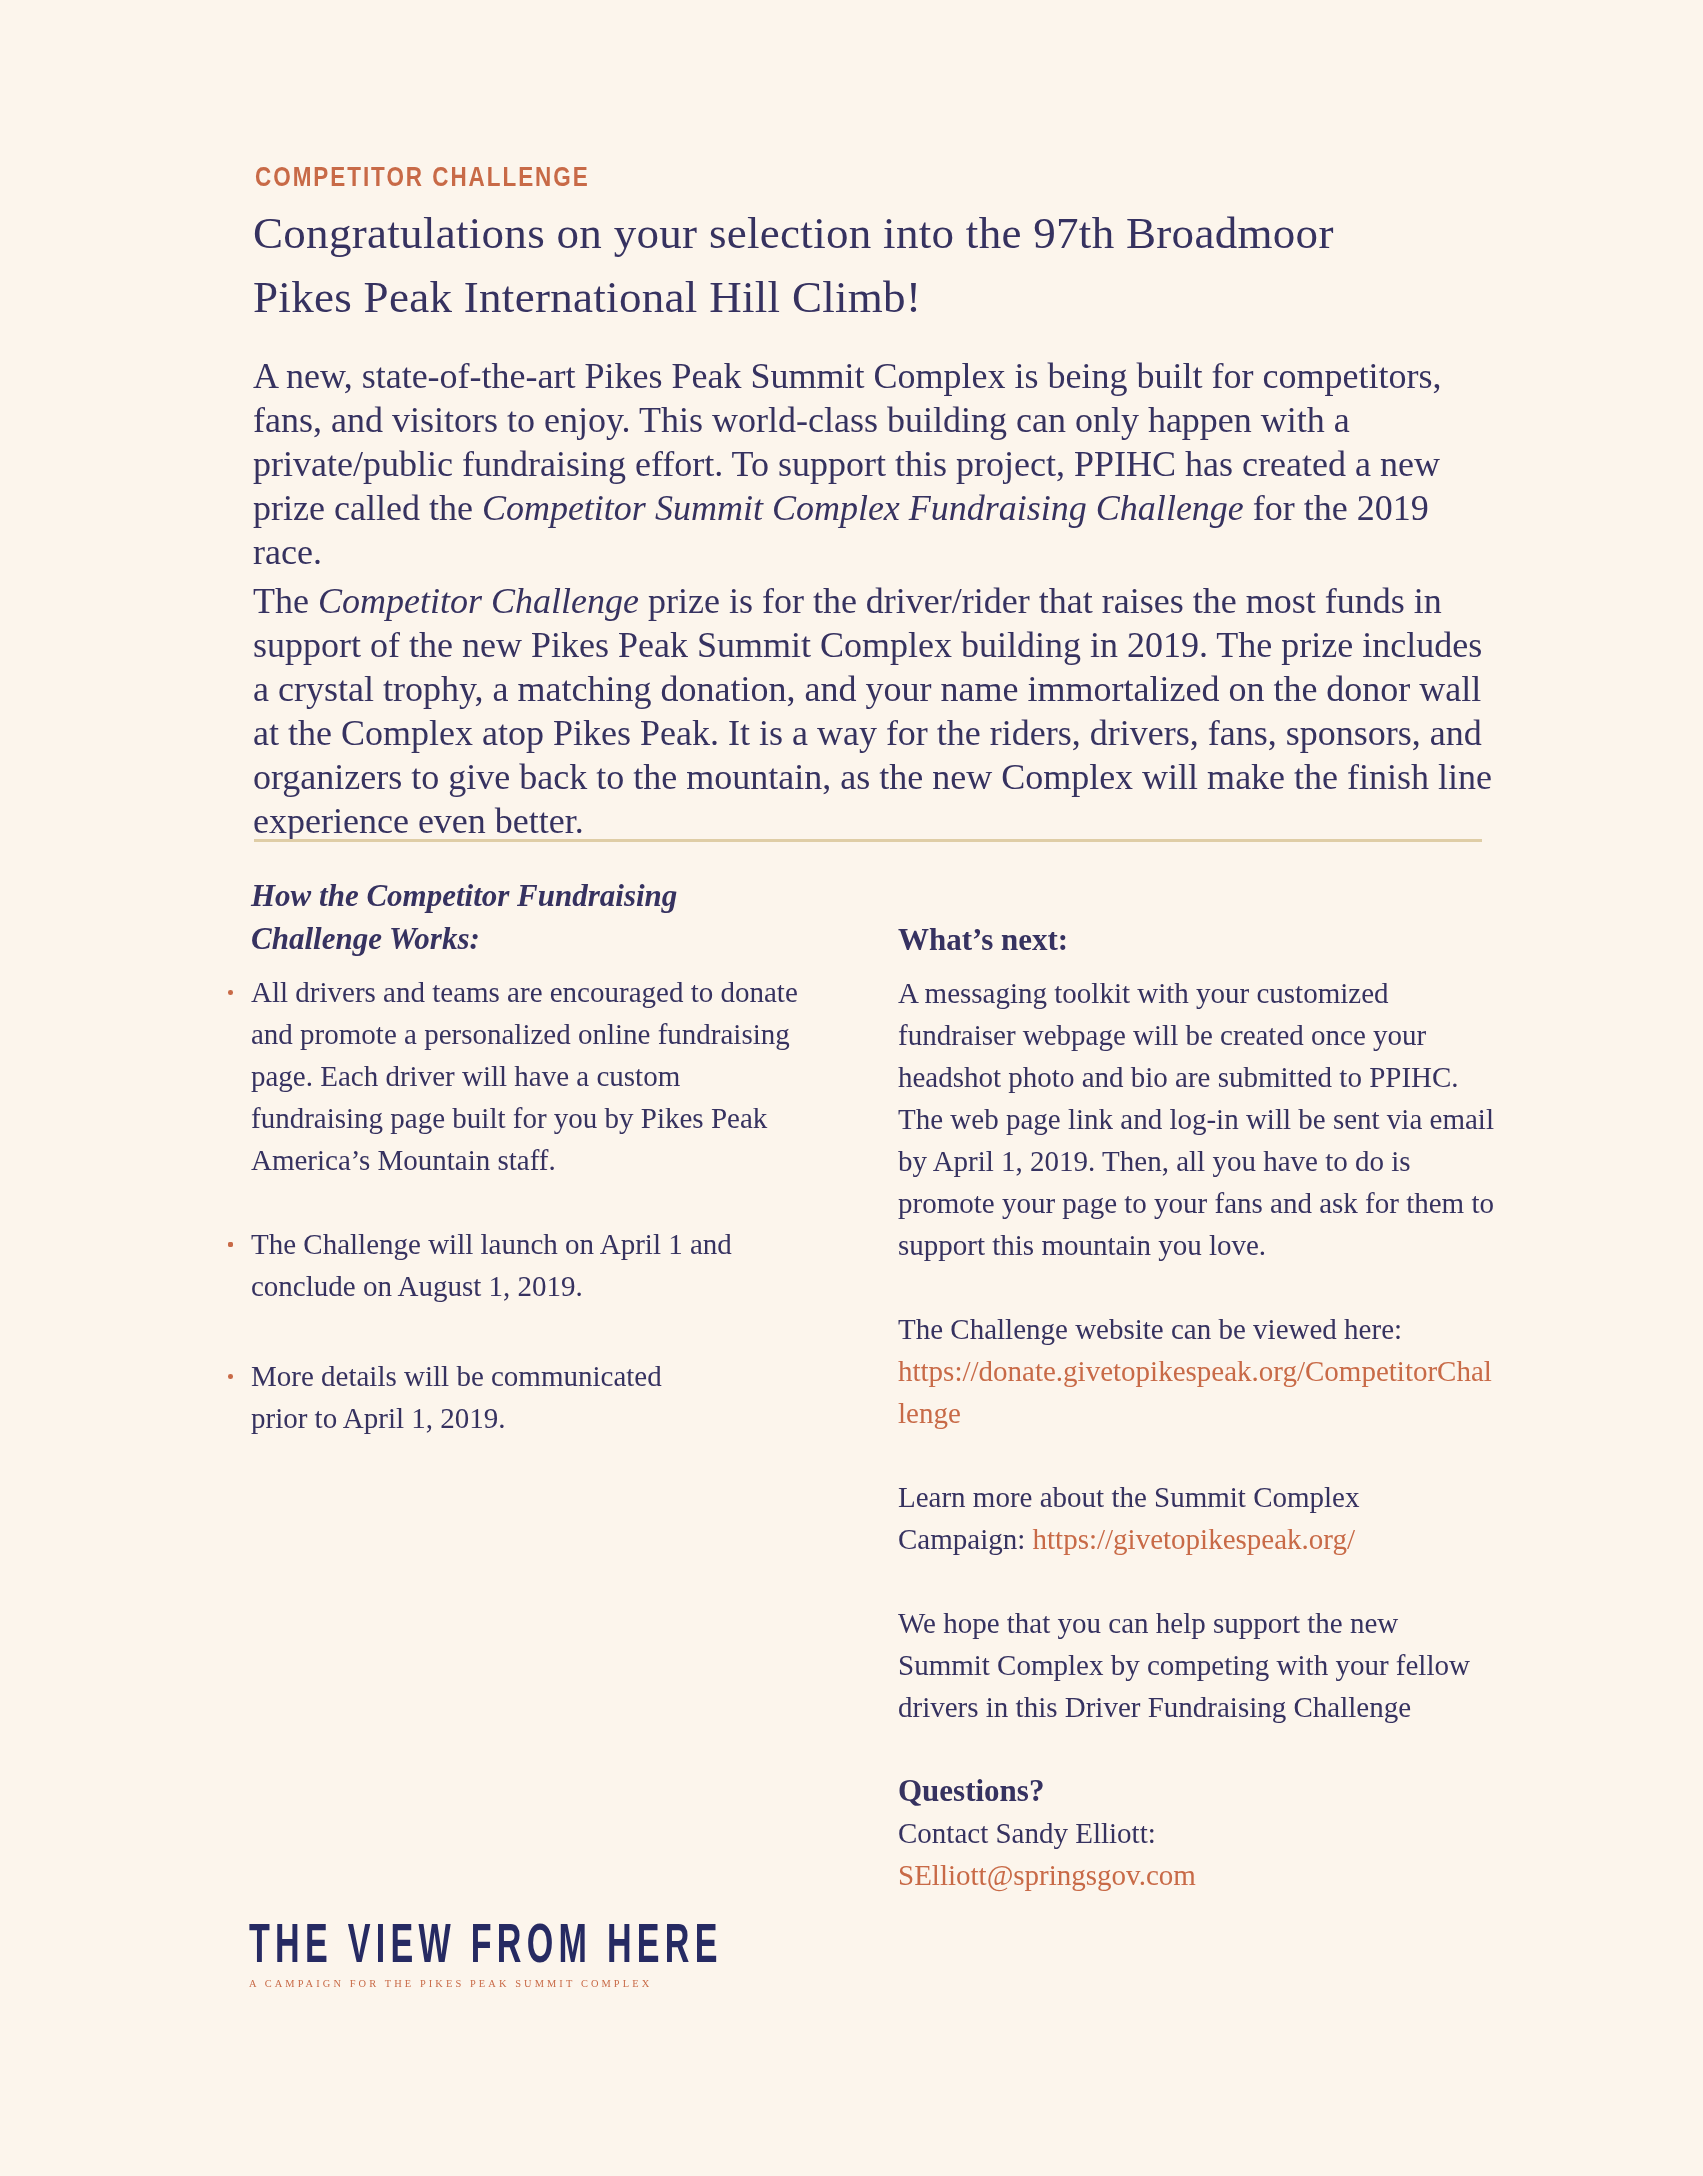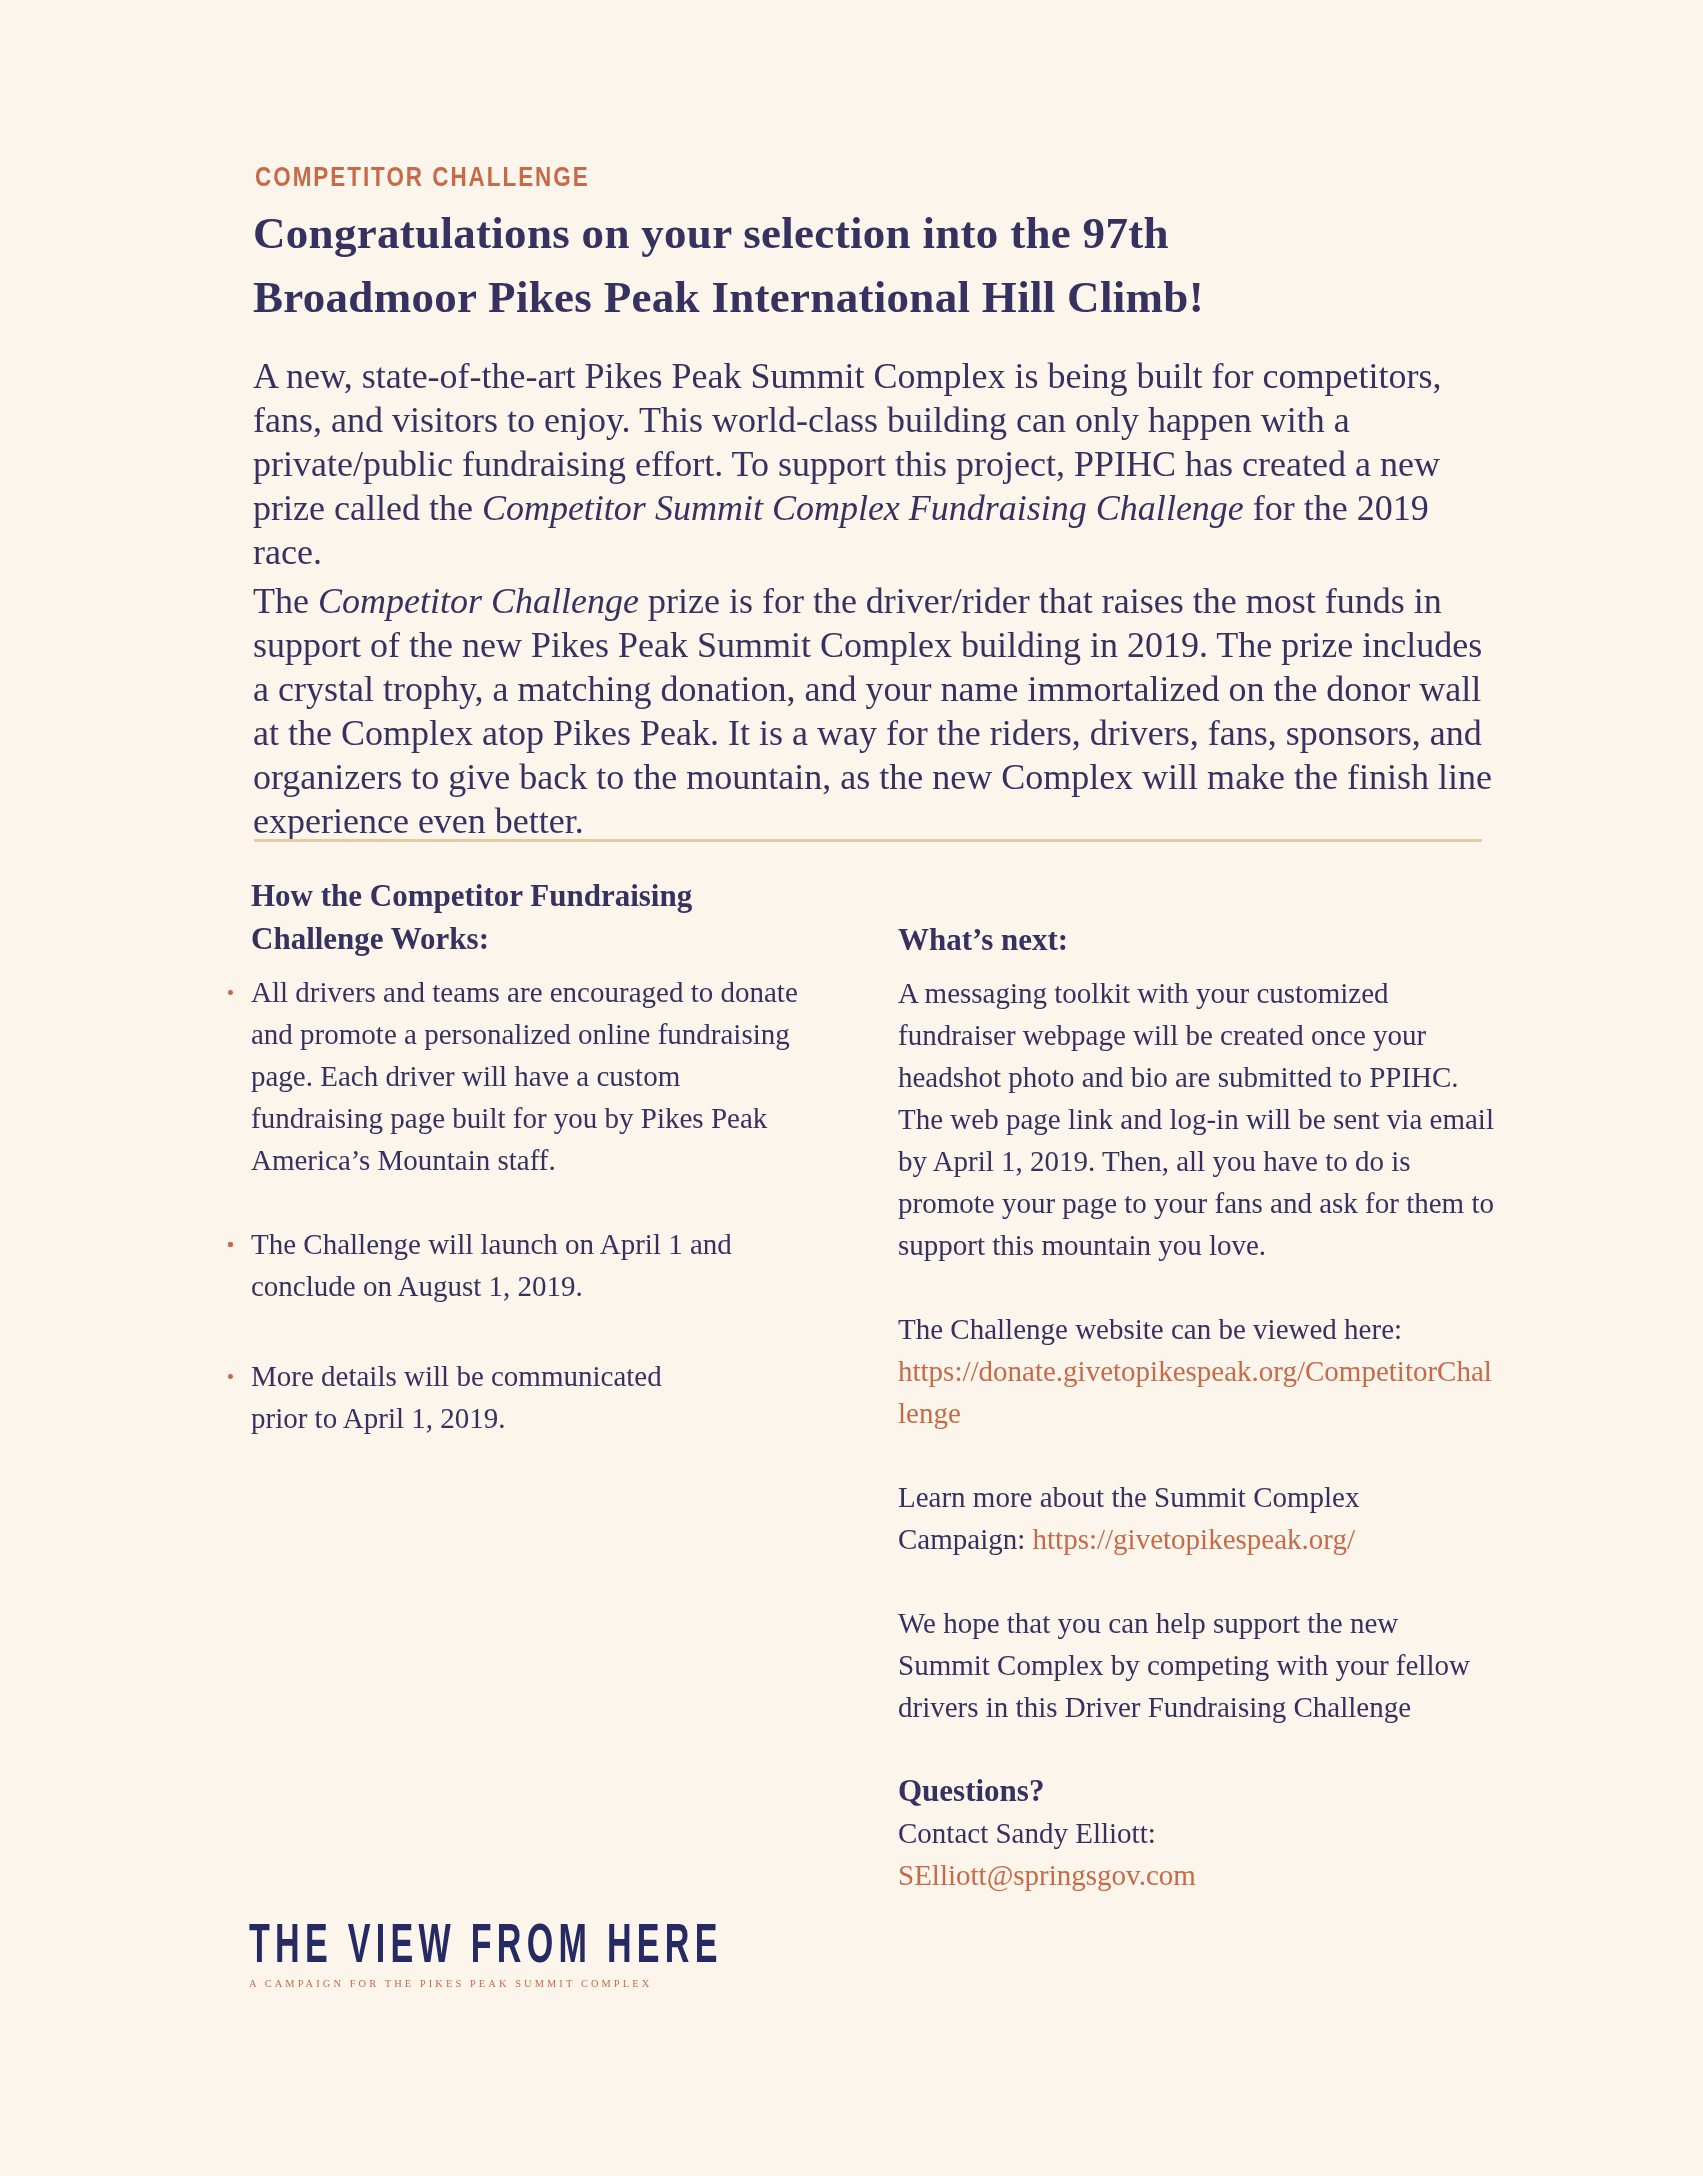--- a/index.html
+++ b/index.html
@@ -13,21 +13,21 @@
   }
   .page { position: absolute; left: 16px; top: 0; width: 1703px; height: 2017px; }
   .eyebrow {
     position: absolute; left: 239px; top: 161px;
     font-family: "Liberation Sans", "DejaVu Sans", sans-serif;
     font-weight: bold; font-size: 27.4px; letter-spacing: 2.4px;
     color: #c86a47; transform: scaleX(0.82); transform-origin: left top;
   }
   .title {
     position: absolute; left: 237px; top: 201px; width: 1136px;
-    font-size: 45px; line-height: 64px; font-weight: bold; color: #363260;
+    font-size: 45px; line-height: 64px; font-weight: normal; color: #363260;
     letter-spacing: 0.3px; margin: 0;
   }
   .para {
     position: absolute; left: 237px; width: 1240px;
     font-size: 36px; line-height: 44px; color: #363260; margin: 0;
   }
   .p1 { top: 354px; }
   .p2 { top: 579px; }
   .para em { font-style: italic; }
   .divider {
@@ -71,21 +71,21 @@
   <div class="eyebrow">COMPETITOR CHALLENGE</div>
   <h1 class="title">Congratulations on your selection into the 97th Broadmoor Pikes Peak International Hill Climb!</h1>
 
   <p class="para p1"><span>A new, state-of-the-art Pikes Peak Summit Complex is being built for competitors, fans, and visitors to enjoy. This world-class building can only happen with a private/public fundraising effort. To support this project, PPIHC has created a new prize called the </span><em>Competitor Summit Complex Fundraising Challenge</em><span> for the 2019 race.</span></p>
 
   <p class="para p2"><span>The </span><em>Competitor Challenge</em><span> prize is for the driver/rider that raises the most funds in support of the new Pikes Peak Summit Complex building in 2019. The prize includes a crystal trophy, a matching donation, and your name immortalized on the donor wall at the Complex atop Pikes Peak. It is a way for the riders, drivers, fans, sponsors, and organizers to give back to the mountain, as the new Complex will make the finish line experience even better.</span></p>
 
   <div class="divider"></div>
 
   <div class="col-left">
-    <h2 class="h2" style="width:492px;">How the Competitor Fundraising Challenge Works:</h2>
+    <h2 class="h2" style="width:492px;font-style:italic;">How the Competitor Fundraising Challenge Works:</h2>
     <ul class="bullets">
       <li style="width:568px;"><span class="dot"></span><span>All drivers and teams are encouraged to donate and promote a personalized online fundraising page. Each driver will have a custom fundraising page built for you by Pikes Peak America’s Mountain staff.</span></li>
       <li style="width:587px;"><span class="dot"></span></li>
       <li style="width:558px;"><span class="dot"></span><span>The Challenge will launch on April 1 and conclude on August 1, 2019.</span></li>
       <li style="width:473px;margin-top:48px;"><span class="dot"></span><span>More details will be communicated prior to April 1, 2019.</span></li>
     </ul>
   </div>
 
   <div class="col-right">
     <h2 class="h2">What’s next:</h2>

